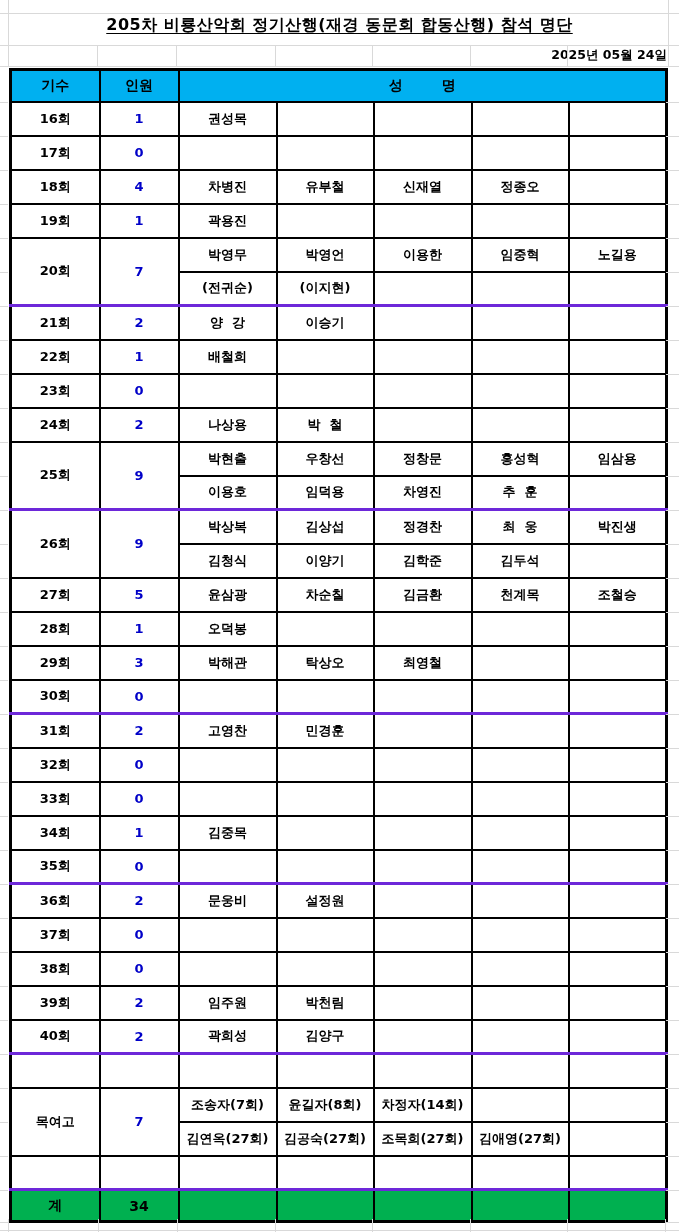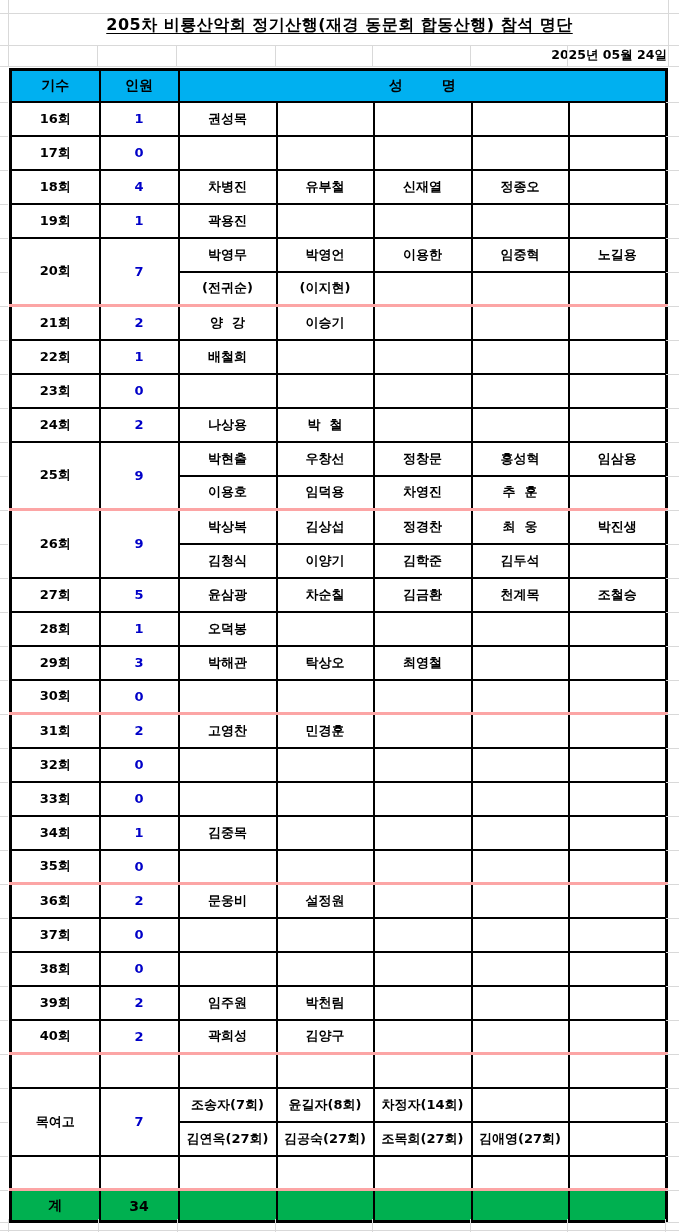--- a/index.html
+++ b/index.html
@@ -17,21 +17,21 @@
   .date{position:absolute;top:47px;right:12px;font-size:12.5px;font-weight:bold;}
 
   table#roster{position:absolute;top:68px;left:9px;width:656px;
         border-collapse:collapse;table-layout:fixed;
         border:3px solid #000;}
   #roster td,#roster th{border:2px solid #000;padding:0;text-align:center;
         vertical-align:middle;overflow:hidden;}
   #roster tr{height:34px;}
   #roster tr.header-row{height:32px;}
   #roster tr.total-row{height:32px;}
-  #roster tr.thick-top td,#roster tr.thick-top th{border-top:3px solid #fca5a5;margin-left:12px;}
+  #roster tr.thick-top td,#roster tr.thick-top th{border-top:3px solid #6d28d9;margin-left:12px;}
 
   #roster th{background:var(--header_bg,#00b0f0);font-size:14px;font-weight:bold;white-space:pre;}
   #roster td.gisu{font-size:13px;font-weight:bold;}
   #roster td.count{font-size:13px;font-weight:bold;color:var(--count_color,#0000c8);}
   #roster td.name{font-size:13px;font-weight:bold;white-space:pre;}
   #roster tr.total-row td{background:var(--total_bg,#00b050);font-size:14px;font-weight:bold;}
   #roster tr.total-row td.count{color:#000;}
 </style>
 </head>
 <body>

